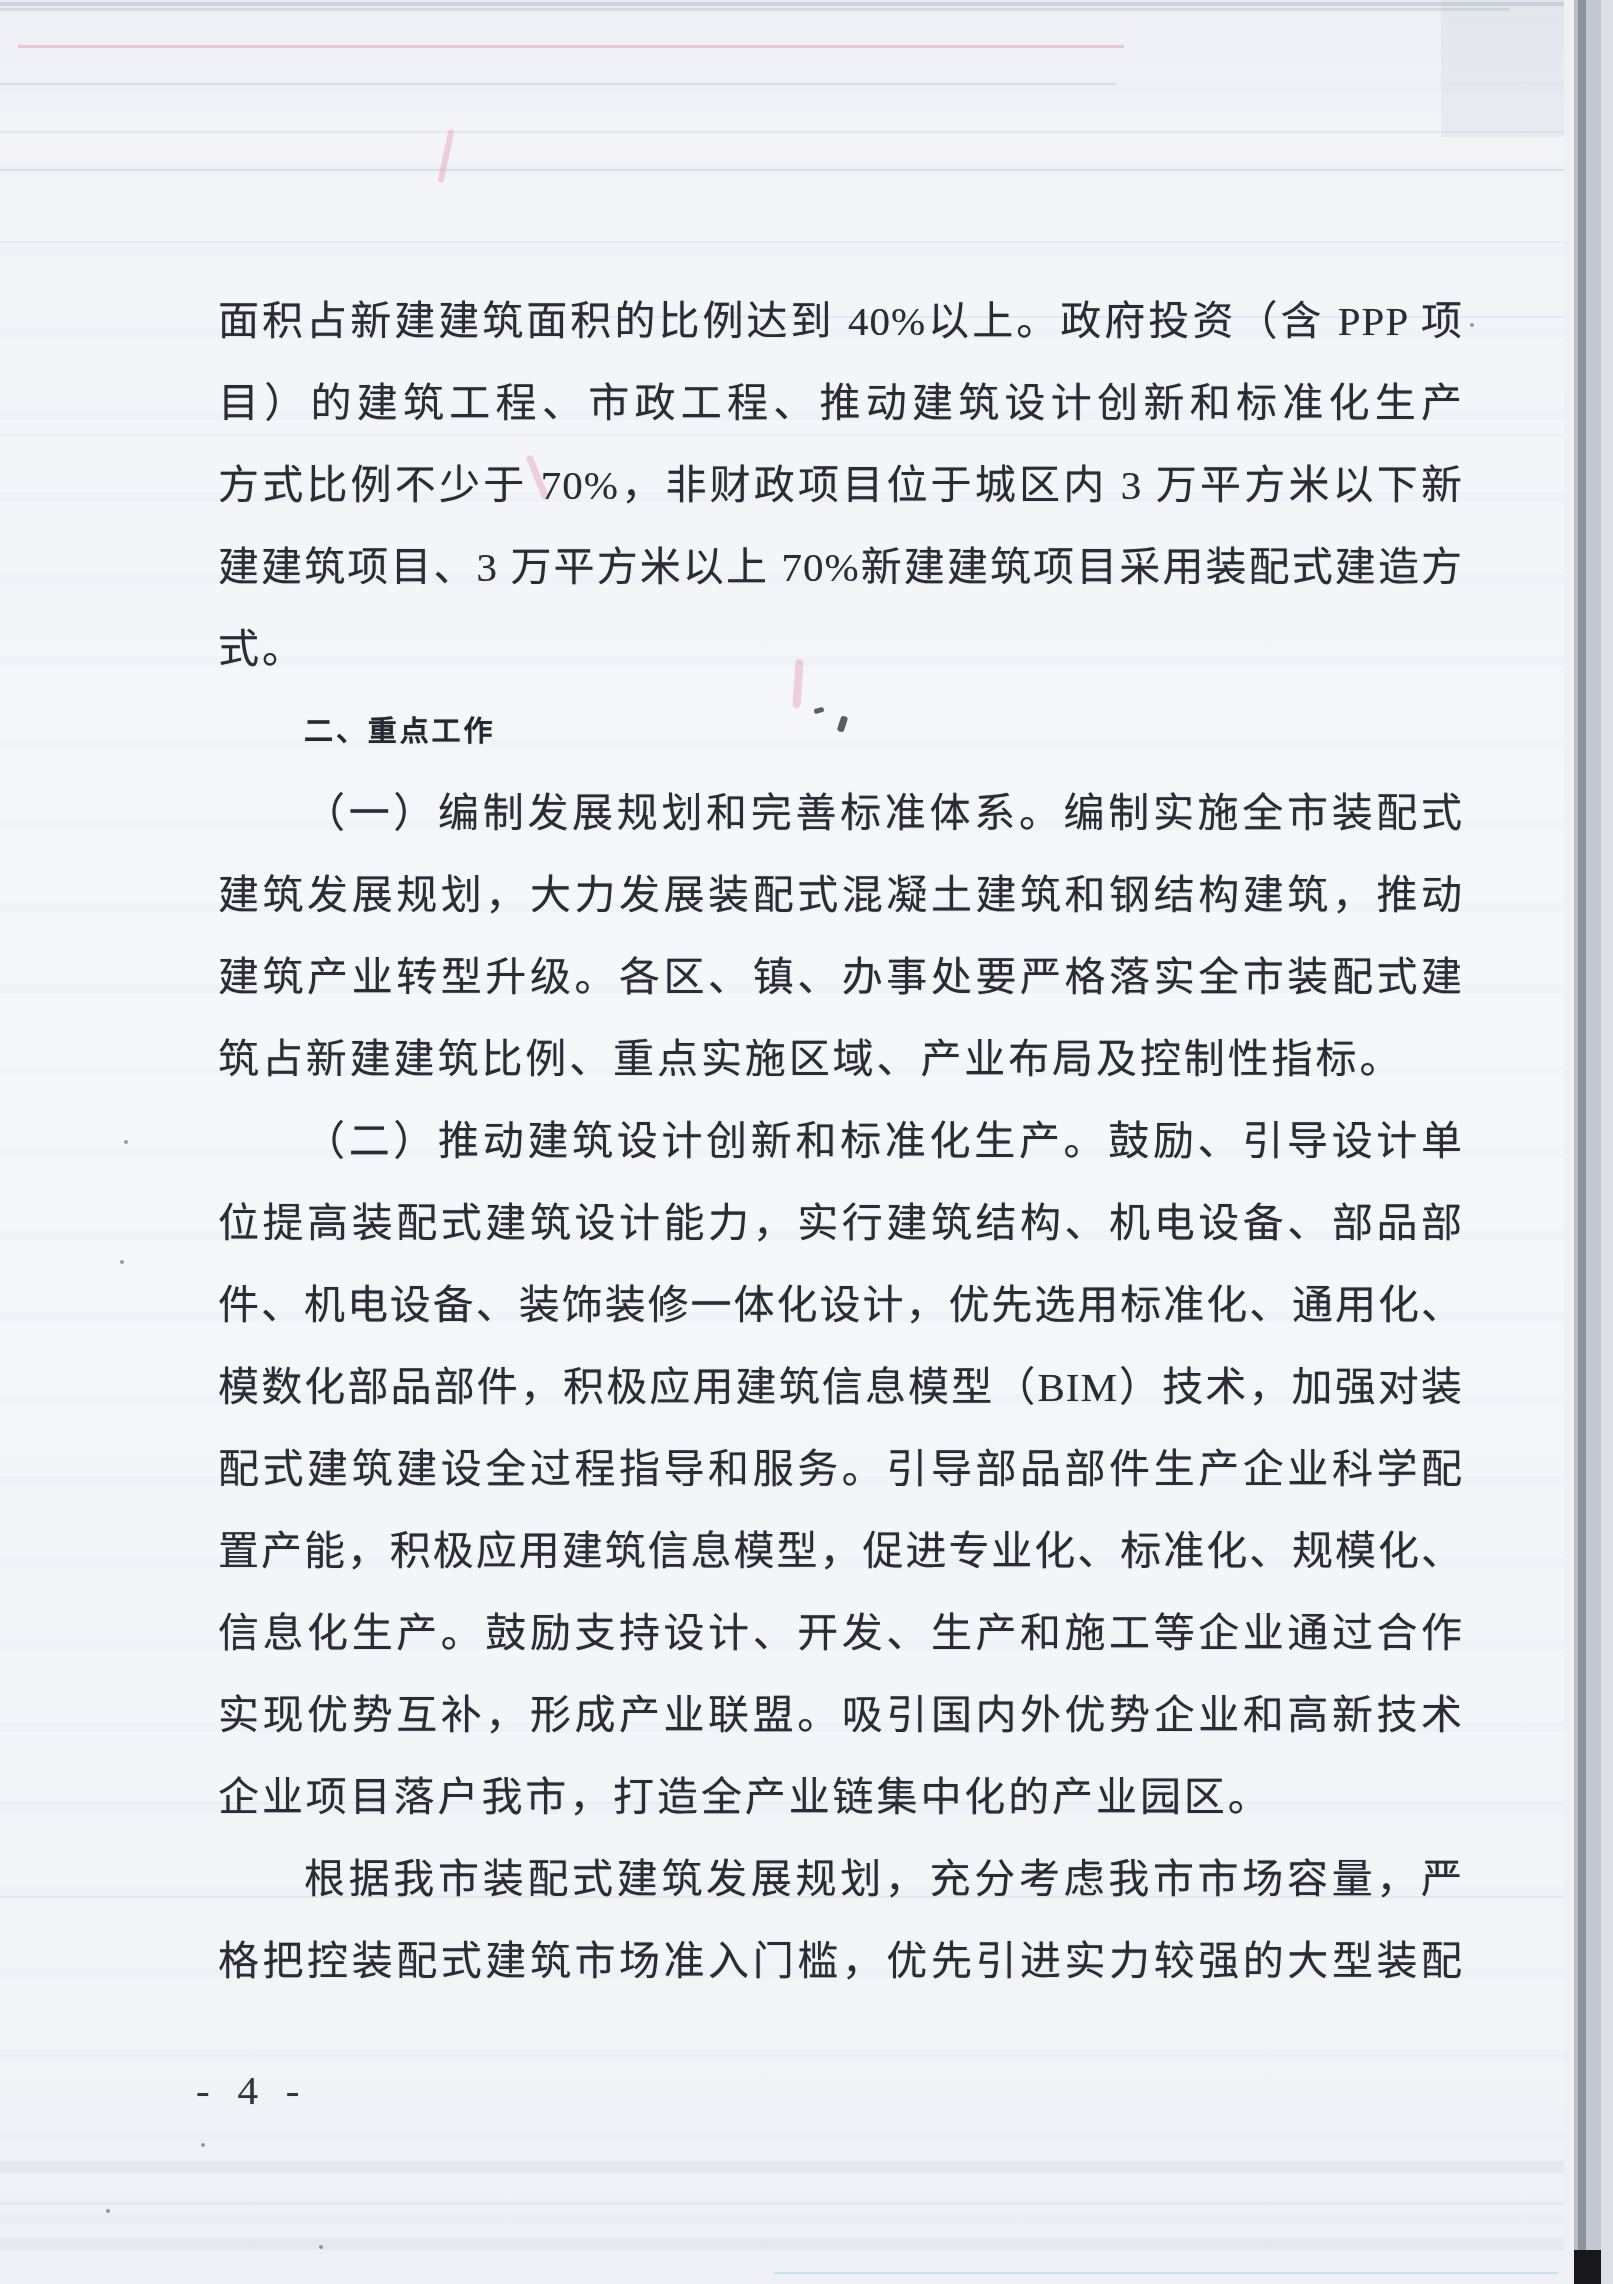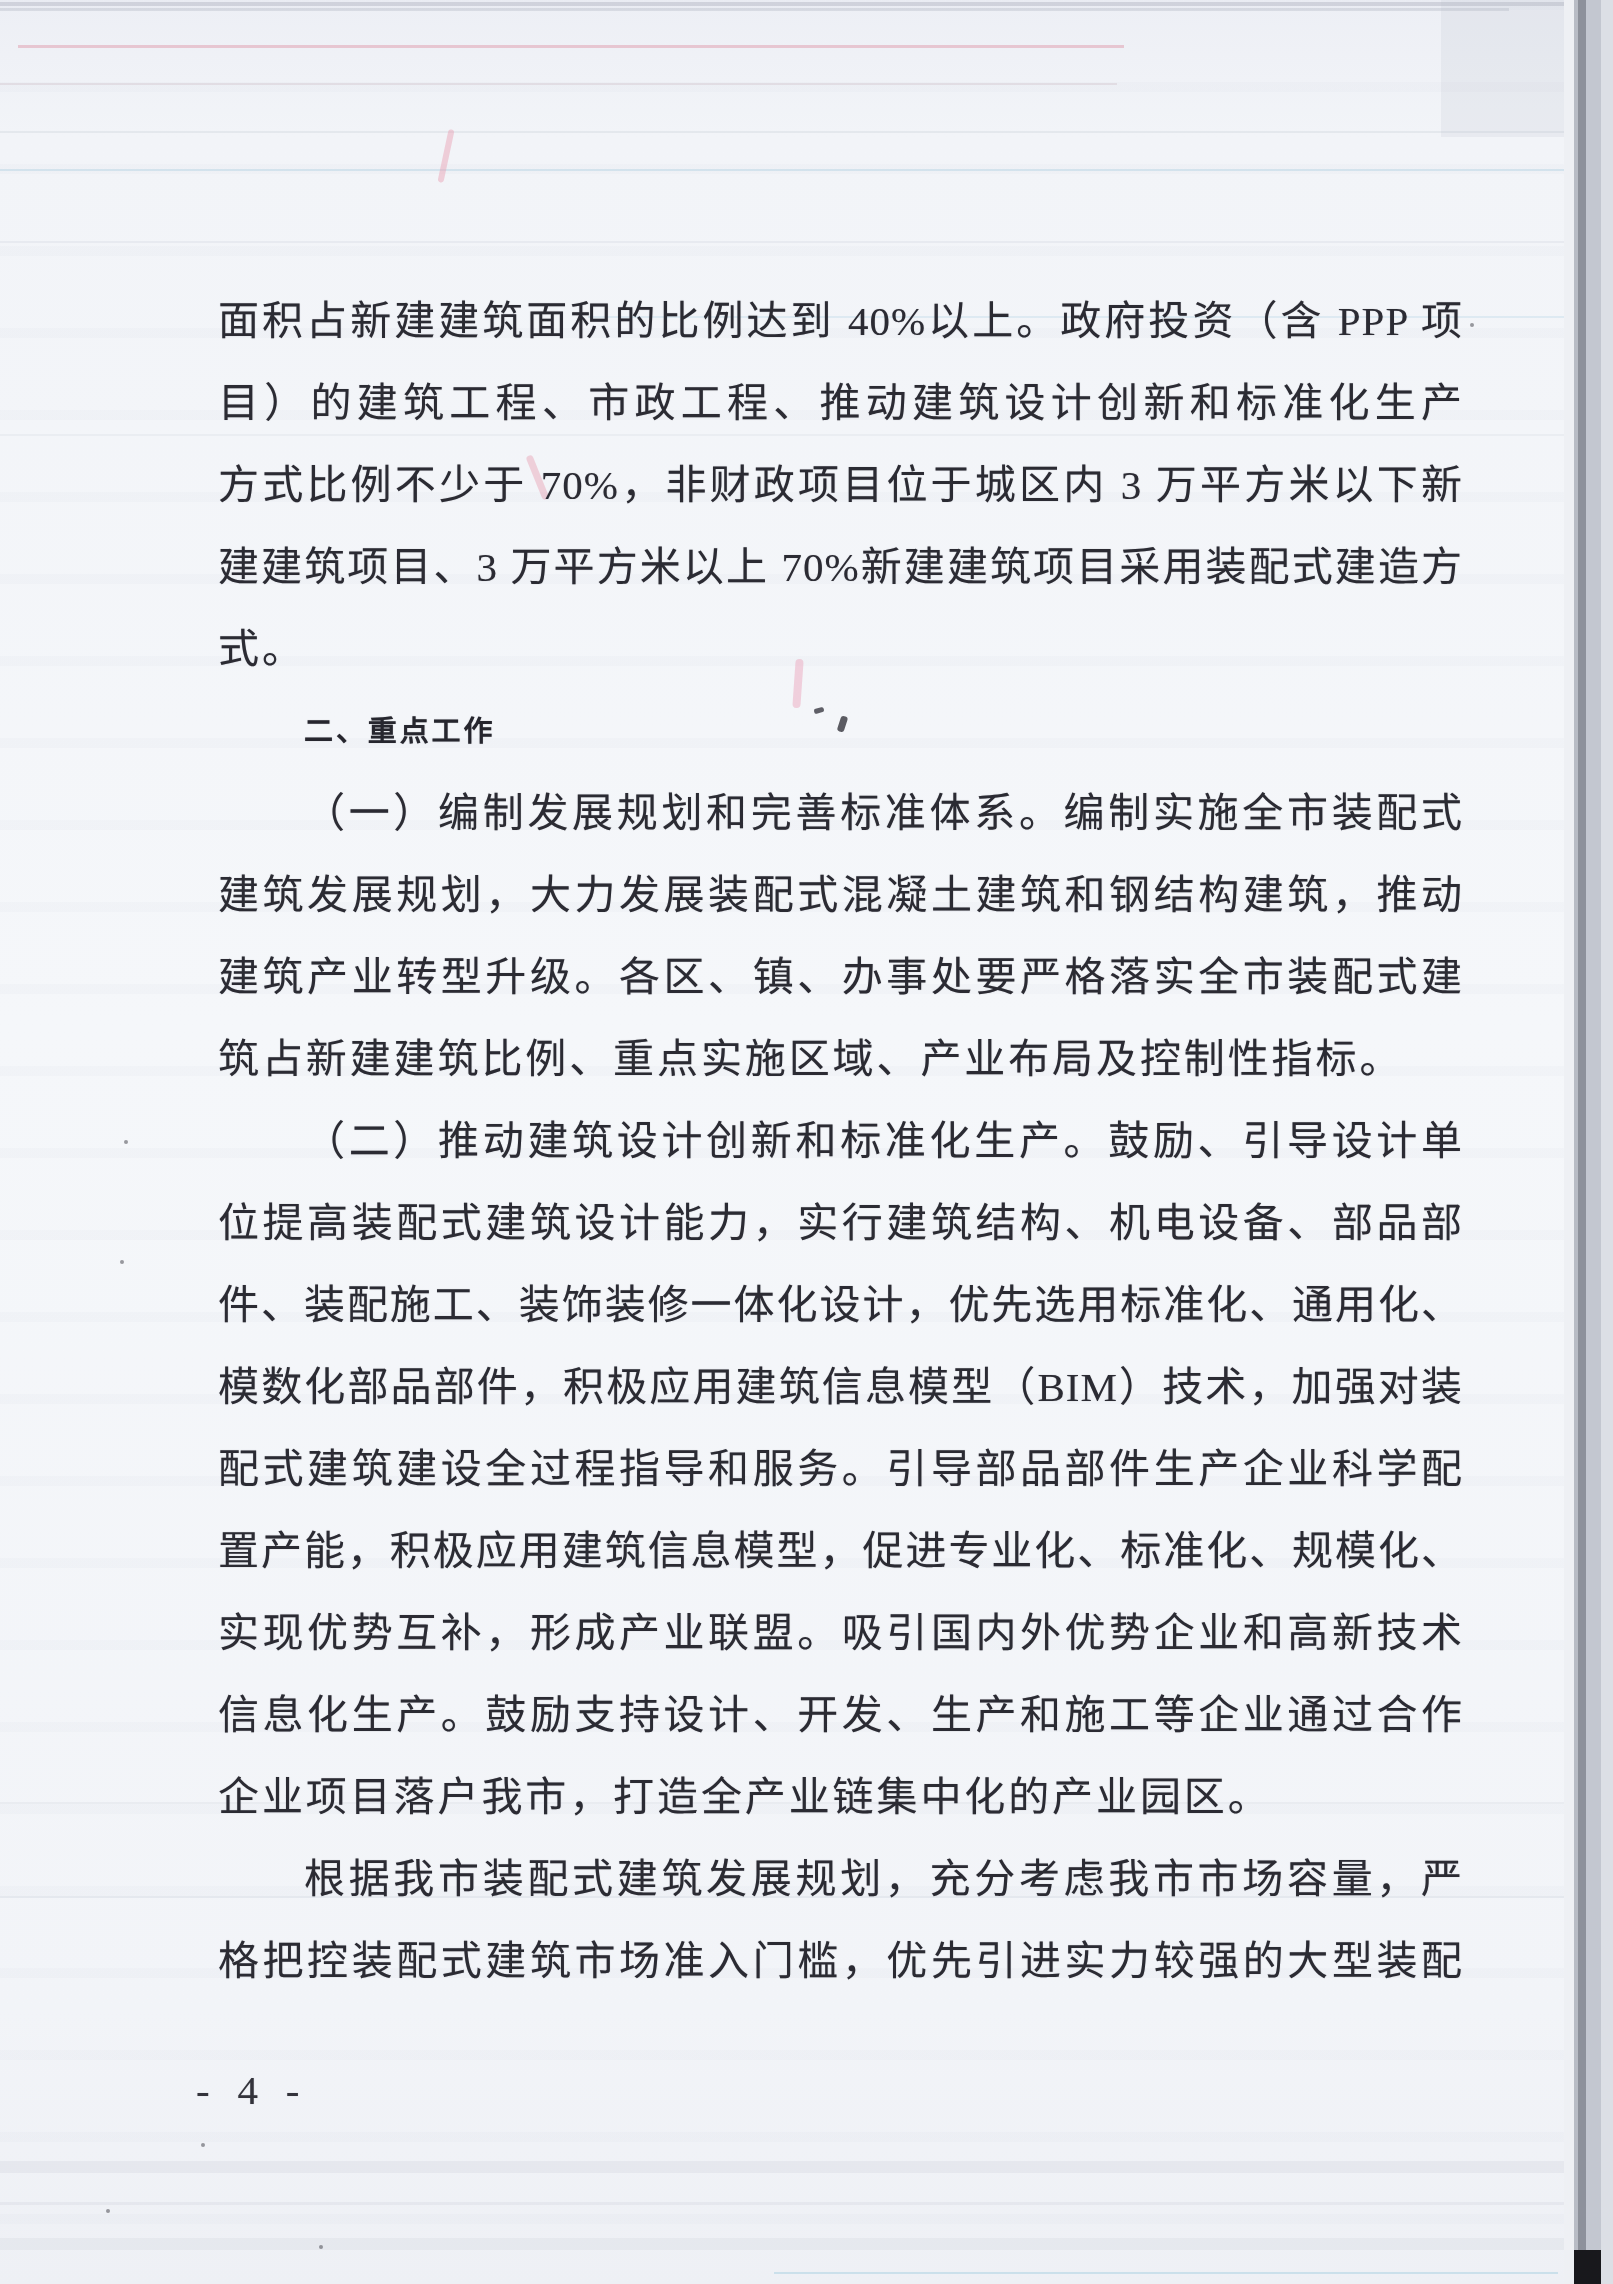--- a/index.html
+++ b/index.html
@@ -130,26 +130,26 @@
 
   <h2 class="ln heading">二、重点工作</h2>
 
   <p class="ln jf ind">（一）编制发展规划和完善标准体系。编制实施全市装配式</p>
   <p class="ln jf">建筑发展规划，大力发展装配式混凝土建筑和钢结构建筑，推动</p>
   <p class="ln jf">建筑产业转型升级。各区、镇、办事处要严格落实全市装配式建</p>
   <p class="ln lf">筑占新建建筑比例、重点实施区域、产业布局及控制性指标。</p>
 
   <p class="ln jf ind">（二）推动建筑设计创新和标准化生产。鼓励、引导设计单</p>
   <p class="ln jf">位提高装配式建筑设计能力，实行建筑结构、机电设备、部品部</p>
-  <p class="ln jf">件、装配施工、装饰装修一体化设计，优先选用标准化、通用化、</p>
+  <p class="ln jf">件、机电设备、装饰装修一体化设计，优先选用标准化、通用化、</p>
   <p class="ln jf">模数化部品部件，积极应用建筑信息模型（BIM）技术，加强对装</p>
   <p class="ln jf">配式建筑建设全过程指导和服务。引导部品部件生产企业科学配</p>
   <p class="ln jf">置产能，积极应用建筑信息模型，促进专业化、标准化、规模化、</p>
+  <p class="ln jf">信息化生产。鼓励支持设计、开发、生产和施工等企业通过合作</p>
   <p class="ln jf">实现优势互补，形成产业联盟。吸引国内外优势企业和高新技术</p>
-  <p class="ln jf">信息化生产。鼓励支持设计、开发、生产和施工等企业通过合作</p>
   <p class="ln lf">企业项目落户我市，打造全产业链集中化的产业园区。</p>
 
   <p class="ln jf ind">根据我市装配式建筑发展规划，充分考虑我市市场容量，严</p>
   <p class="ln jf">格把控装配式建筑市场准入门槛，优先引进实力较强的大型装配</p>
 </main>
 
 <div class="page-number">- 4 -</div>
 
 
 </body></html>

